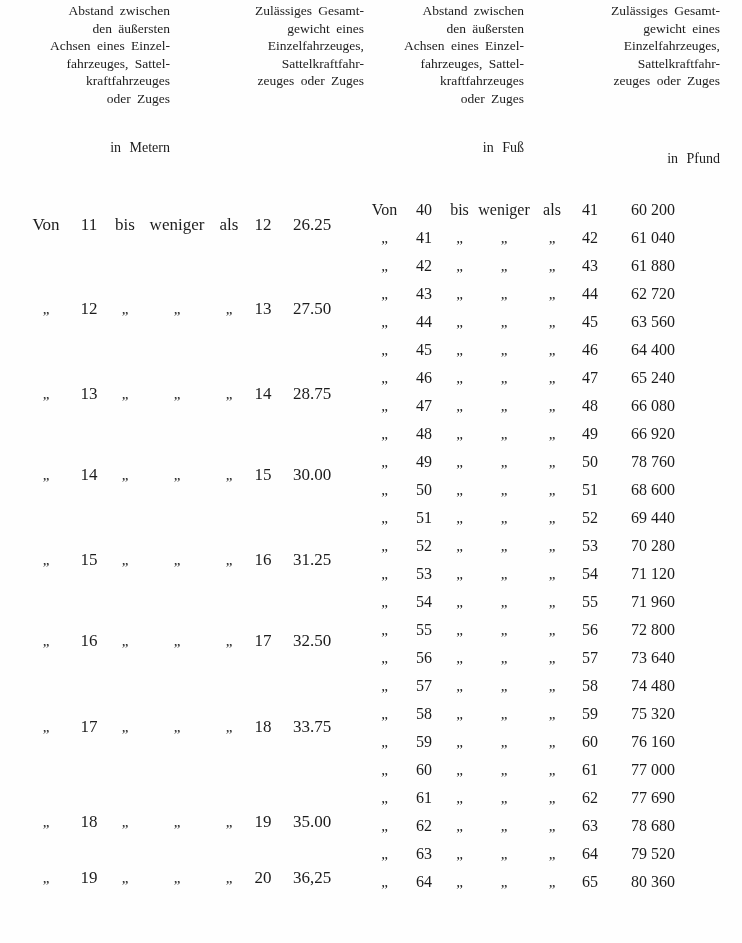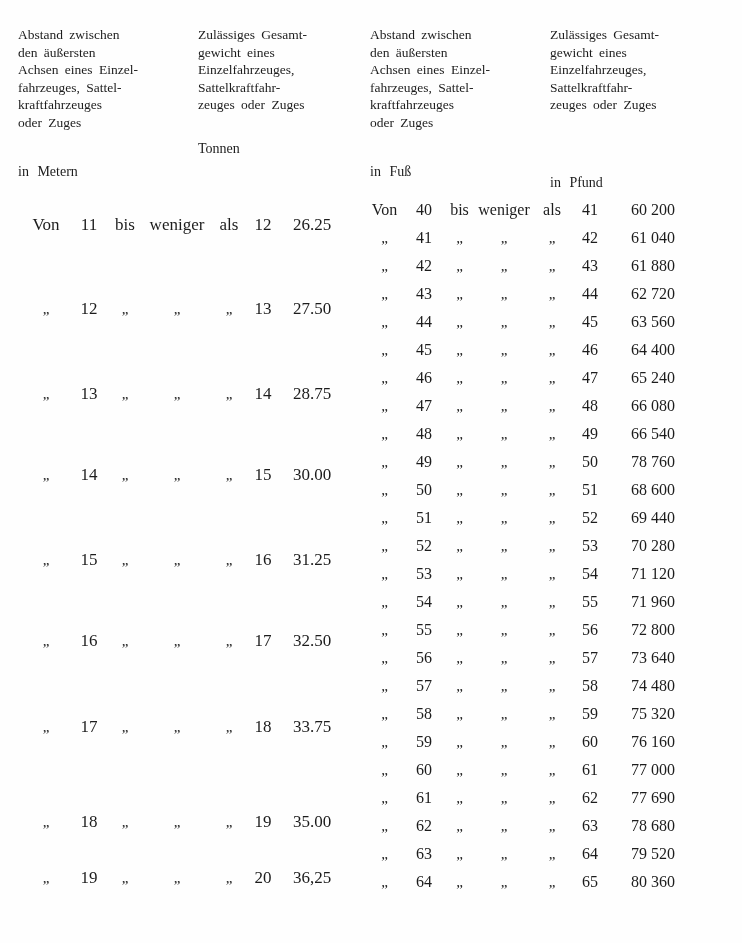--- a/index.html
+++ b/index.html
@@ -8,22 +8,22 @@
     background:#fefefe;
     color:#1c1c1c;
     font-family:"Liberation Serif","DejaVu Serif",serif;
     overflow:hidden;
     position:relative;
   }
   .page { position:absolute; inset:0; }
 
   
   .hdr {
-    position:absolute; top:26px;
-    text-align:left;
+    position:absolute; top:2px;
+    text-align:right;
     font-size:13.5px; line-height:17.5px;
     word-spacing:3px;
   }
   .hdr-unit { font-size:14px; line-height:18px; word-spacing:5px; }
   .unit-6 { margin-top:32px; }   
   .unit-5a { margin-top:26px; }  
   .unit-5b { margin-top:60px; }  
 
   #hdr-metric-distance   { left:18px;  width:152px; }
   #hdr-metric-weight     { left:198px; width:166px; }
@@ -79,21 +79,20 @@
 
   <div class="hdr" id="hdr-metric-weight">
     <div>
         <div>Zulässiges Gesamt-</div>
         <div>gewicht eines</div>
         <div>Einzelfahrzeuges,</div>
         <div>Sattelkraftfahr-</div>
         <div>zeuges oder Zuges</div>
       </div>
     <div class="hdr-unit unit-5a">
-        <div>Tonnen</div>
       </div>
   </div>
 
   <div class="hdr" id="hdr-imperial-distance">
     <div>
         <div>Abstand zwischen</div>
         <div>den äußersten</div>
         <div>Achsen eines Einzel-</div>
         <div>fahrzeuges, Sattel-</div>
         <div>kraftfahrzeuges</div>
@@ -272,21 +271,21 @@
         <span class="c c5">48</span>
         <span class="c c6">66 080</span>
       </div>
       <div class="row">
         <span class="c c0 ditto">„</span>
         <span class="c c1">48</span>
         <span class="c c2 ditto">„</span>
         <span class="c c3 ditto">„</span>
         <span class="c c4 ditto">„</span>
         <span class="c c5">49</span>
-        <span class="c c6">66 540</span>
+        <span class="c c6">66 920</span>
       </div>
       <div class="row">
         <span class="c c0 ditto">„</span>
         <span class="c c1">49</span>
         <span class="c c2 ditto">„</span>
         <span class="c c3 ditto">„</span>
         <span class="c c4 ditto">„</span>
         <span class="c c5">50</span>
         <span class="c c6">78 760</span>
       </div>

